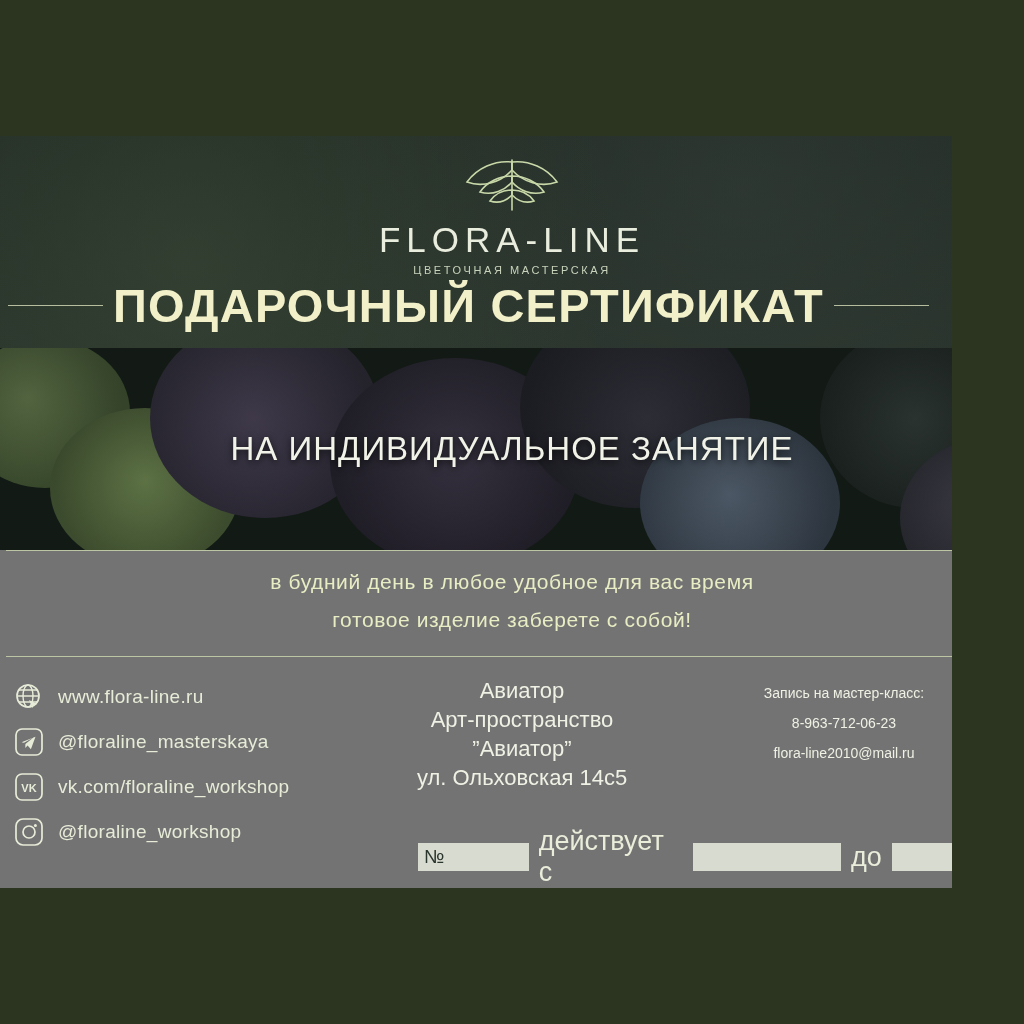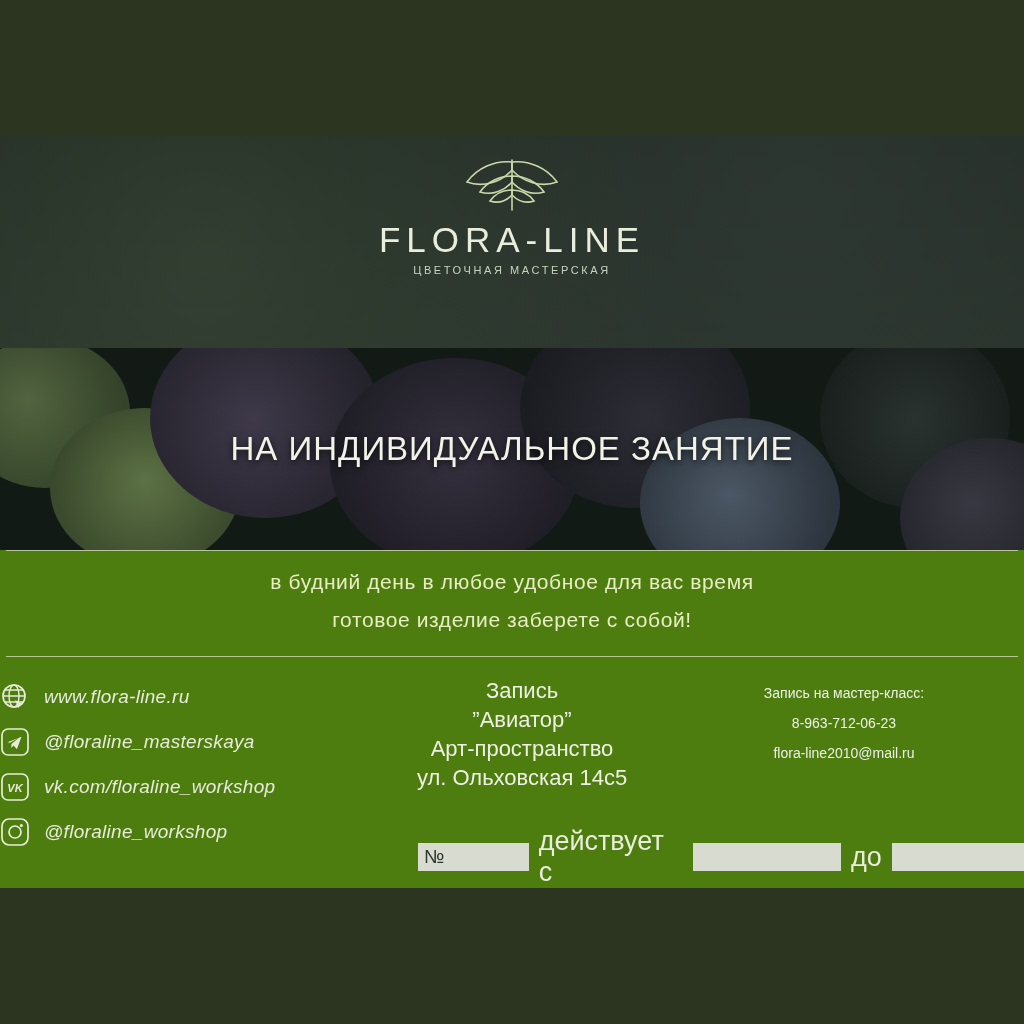--- a/index.html
+++ b/index.html
@@ -17,23 +17,23 @@
     width: 1024px;
     height: 1024px;
     background: #2b3520;
   }
 
   
   .cert {
     position: absolute;
     left: 0;
     top: 136px;
-    width: 1024px;
+    width: 952px;
     height: 752px;
-    background: #4d7c0f;
+    background: #737373;
     overflow: hidden;
   }
 
   
   .cert-bg-top {
     position: absolute;
     left: 0; top: 0; right: 0; height: 216px;
     background:
       radial-gradient(circle at 20% 60%, rgba(60,75,55,0.55) 0%, rgba(0,0,0,0) 55%),
       radial-gradient(circle at 78% 25%, rgba(55,65,60,0.5) 0%, rgba(0,0,0,0) 60%),
@@ -154,24 +154,23 @@
   .footer {
     position: absolute;
     top: 524px;
     left: 0;
     width: 1024px;
     height: 228px;
   }
 
   .contacts {
     position: absolute;
-    left: 0;
+    left: 14px;
     top: 14px;
     width: 360px;
-    font-style: italic;
   }
   .contact-row {
     display: flex;
     align-items: center;
     gap: 14px;
     height: 45px;
   }
   .contact-text {
     font-family: "Liberation Sans", sans-serif;
     font-size: 19px;
@@ -261,20 +260,25 @@
             <path d="M75 24 C88 24 100 30 107 40 C94 44 82 38 75 30 Z"></path>
             <path d="M75 38 C66 38 58 42 53 49 C62 52 70 48 75 43 Z"></path>
             <path d="M75 38 C84 38 92 42 97 49 C88 52 80 48 75 43 Z"></path>
           </g>
         </svg>
       </span>
       <div class="logo-name">FLORA-LINE</div>
       <div class="logo-sub">ЦВЕТОЧНАЯ МАСТЕРСКАЯ</div>
     </div>
 
+    <div class="title-row">
+      <span class="rule rule-short"></span>
+      <span class="cert-title">ПОДАРОЧНЫЙ СЕРТИФИКАТ</span>
+      <span class="rule rule-short"></span>
+    </div>
 
     <div class="photo-strip">
 
       <div class="ph" style="left:-40px; top:-10px; width:170px; height:150px; background:radial-gradient(circle at 40% 40%, #7f9a5e, #4c6137 70%);"></div>
       <div class="ph" style="left:50px; top:60px; width:190px; height:160px; background:radial-gradient(circle at 50% 45%, #8aa862, #52673a 70%);"></div>
       <div class="ph" style="left:150px; top:-30px; width:230px; height:200px; background:radial-gradient(circle at 45% 50%, #5d4f6e, #312a3d 72%);"></div>
       <div class="ph" style="left:330px; top:10px; width:250px; height:210px; background:radial-gradient(circle at 50% 45%, #4a3f58, #261f30 72%);"></div>
       <div class="ph" style="left:520px; top:-40px; width:230px; height:200px; background:radial-gradient(circle at 55% 55%, #3e3a4c, #211e2a 72%);"></div>
       <div class="ph" style="left:640px; top:70px; width:200px; height:170px; background:radial-gradient(circle at 45% 45%, #6d7c94, #3b4556 72%);"></div>
       <div class="ph" style="left:820px; top:-20px; width:190px; height:180px; background:radial-gradient(circle at 50% 50%, #3a4442, #1d2423 72%);"></div>
@@ -338,23 +342,23 @@
               <circle cx="14" cy="14" r="6" fill="none" stroke="#e7ecd8" stroke-width="1.7"></circle>
               <circle cx="20.4" cy="7.6" r="1.5" fill="#e7ecd8"></circle>
             </svg>
           </span>
           <span class="contact-text">@floraline_workshop</span>
         </div>
 
       </div>
 
       <div class="address">
-        <div>Запись</div>
+        <div>Авиатор</div>
+        <div>Арт-пространство</div>
         <div>”Авиатор”</div>
-        <div>Арт-пространство</div>
         <div>ул. Ольховская 14с5</div>
       </div>
 
       <div class="booking">
         <div>Запись на мастер-класс:</div>
         <div>8-963-712-06-23</div>
         <div>flora-line2010@mail.ru</div>
       </div>
 
       <div class="fields">

